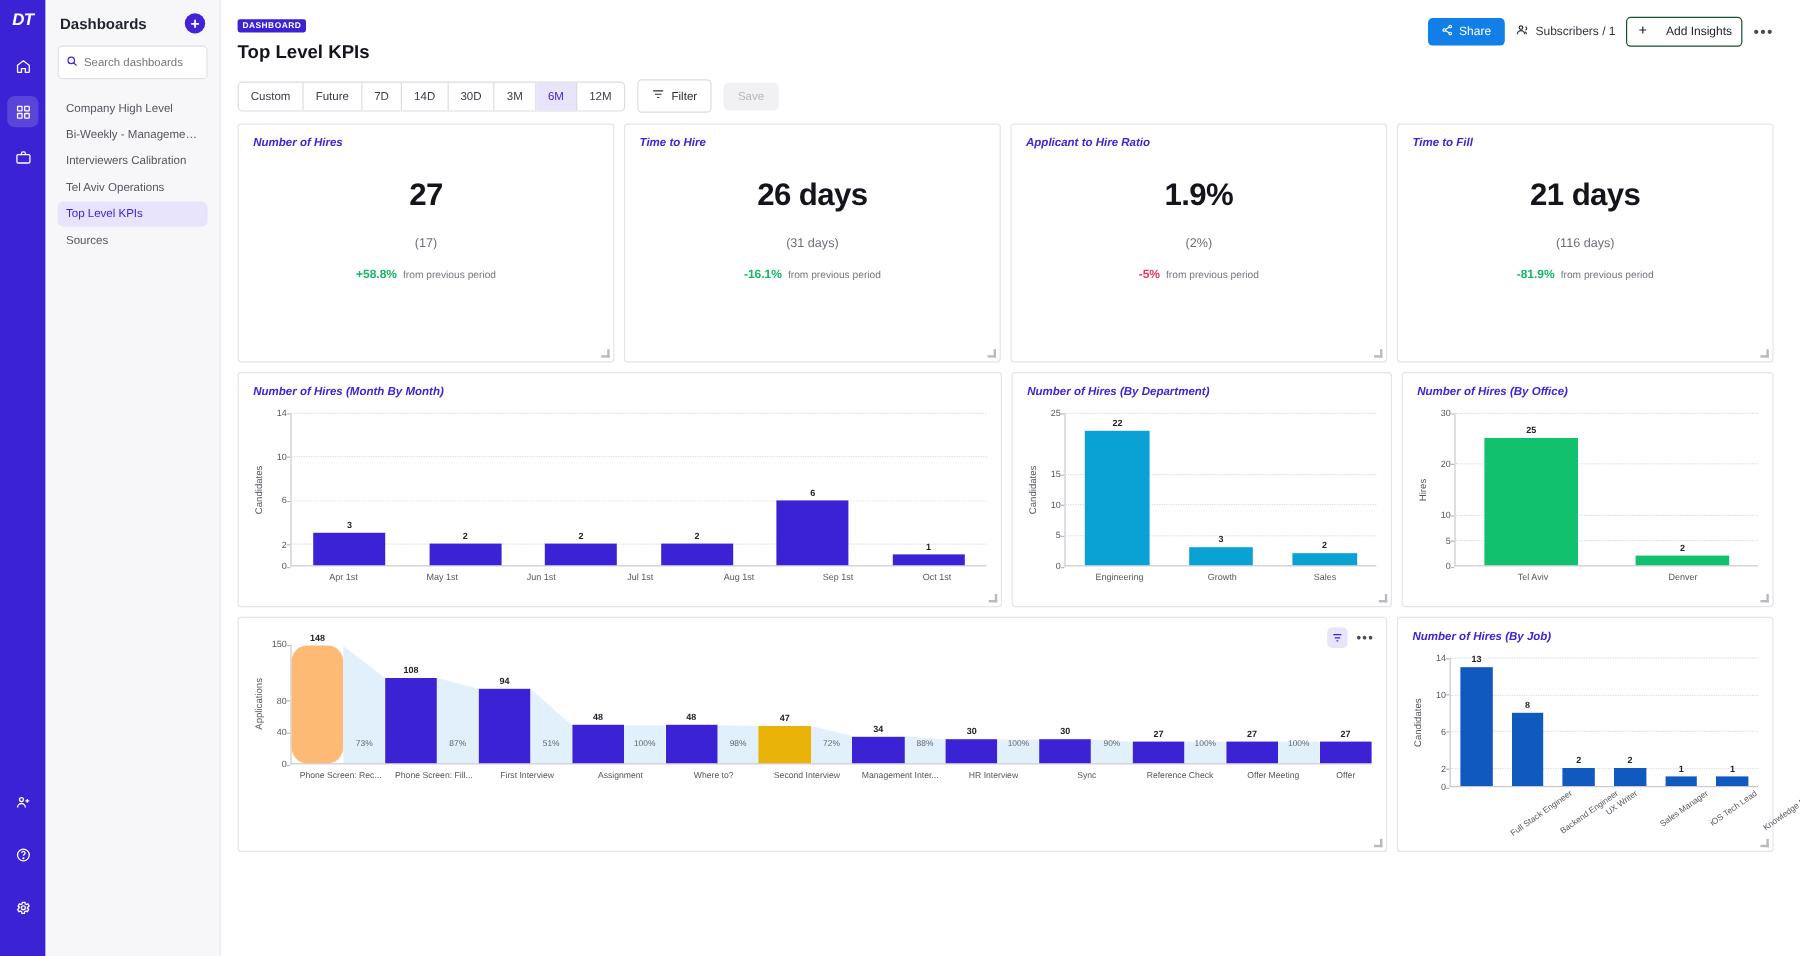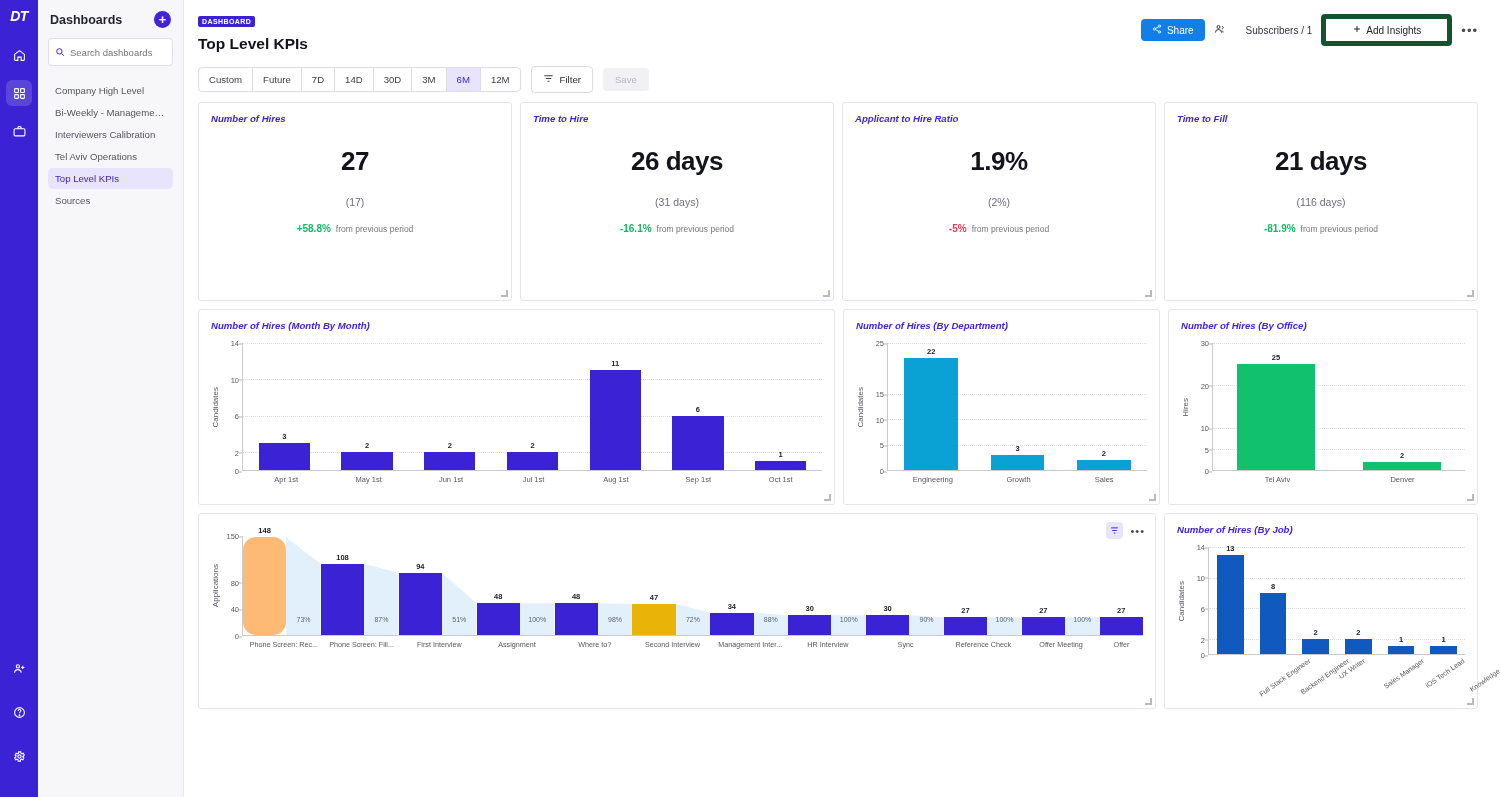--- a/index.html
+++ b/index.html
@@ -80,25 +80,25 @@
     padding: 2px 4px; border-radius: 2px;
   }
   .page-title { font-size: 15.5px; font-weight: bold; margin-top: 7px; color: #14141c; }
 
   .top-actions { display: flex; align-items: center; gap: 9px; margin-top: 4px; }
   .btn-share {
     background: #127FE8; color: #fff; border-radius: 4px;
     font-size: 10px; padding: 5px 11px; display: flex; align-items: center; gap: 5px;
   }
   .btn-plain {
-    font-size: 10px; color: #33333d; display: flex; align-items: center; gap: 20px;
+    font-size: 10px; color: #33333d; display: flex; align-items: center; gap: 5px;
   }
   .btn-outline {
-    border: 5px solid #14532d; border-radius: 4px; background: #fff;
-    font-size: 10px; padding: 5px 26px; display: flex; align-items: center; gap: 4px;
+    border: 1px solid #14532d; border-radius: 4px; background: #fff;
+    font-size: 10px; padding: 5px 8px; display: flex; align-items: center; gap: 14px;
     color: #23232c;
   }
   .dots { font-size: 13px; color: #4a4a55; letter-spacing: 1px; }
 
   
   .controls { display: flex; align-items: center; gap: 10px; margin-top: 13px; }
   .seg { display: flex; border: 1px solid #DCDCE4; border-radius: 4px; overflow: hidden; background: #fff; }
   .seg-item {
     font-size: 9.6px; padding: 6px 10px; color: #3c3c46;
     border-right: 1px solid #DCDCE4; white-space: nowrap;
@@ -440,25 +440,20 @@
                   <div class="bar" style="height: 14.2857%; background: rgb(59, 34, 212);">
                     <div class="barlabel">2</div>
                   </div>
                 </div>
                 <div class="barcell">
                   <div class="bar" style="height: 14.2857%; background: rgb(59, 34, 212);">
                     <div class="barlabel">2</div>
                   </div>
                 </div>
                 <div class="barcell">
-                  <div class="bar" style="height: 78.5714%; background: rgb(59, 34, 212);">
-                    <div class="barlabel">11</div>
-                  </div>
-                </div>
-                <div class="barcell">
                   <div class="bar" style="height: 42.8571%; background: rgb(59, 34, 212);">
                     <div class="barlabel">6</div>
                   </div>
                 </div>
                 <div class="barcell">
                   <div class="bar" style="height: 7.14286%; background: rgb(59, 34, 212);">
                     <div class="barlabel">1</div>
                   </div>
                 </div>
               </div>

